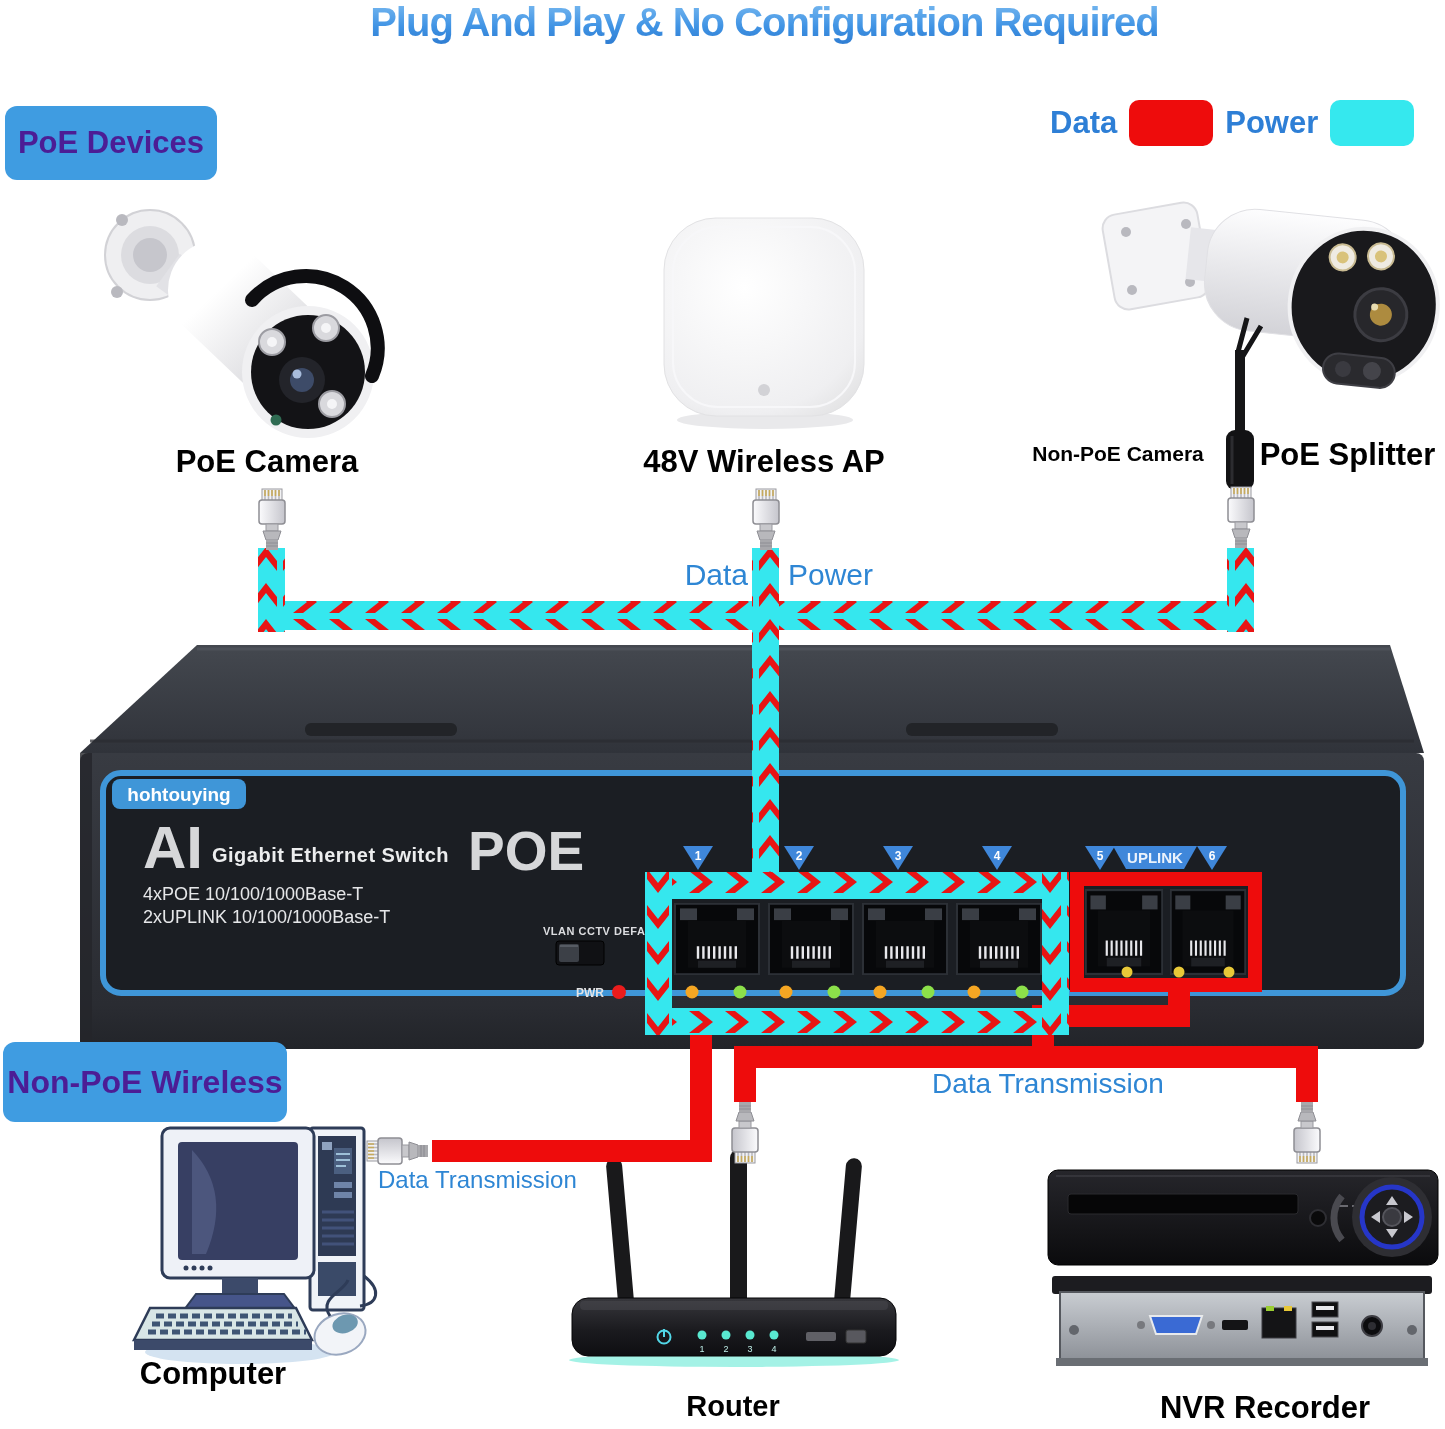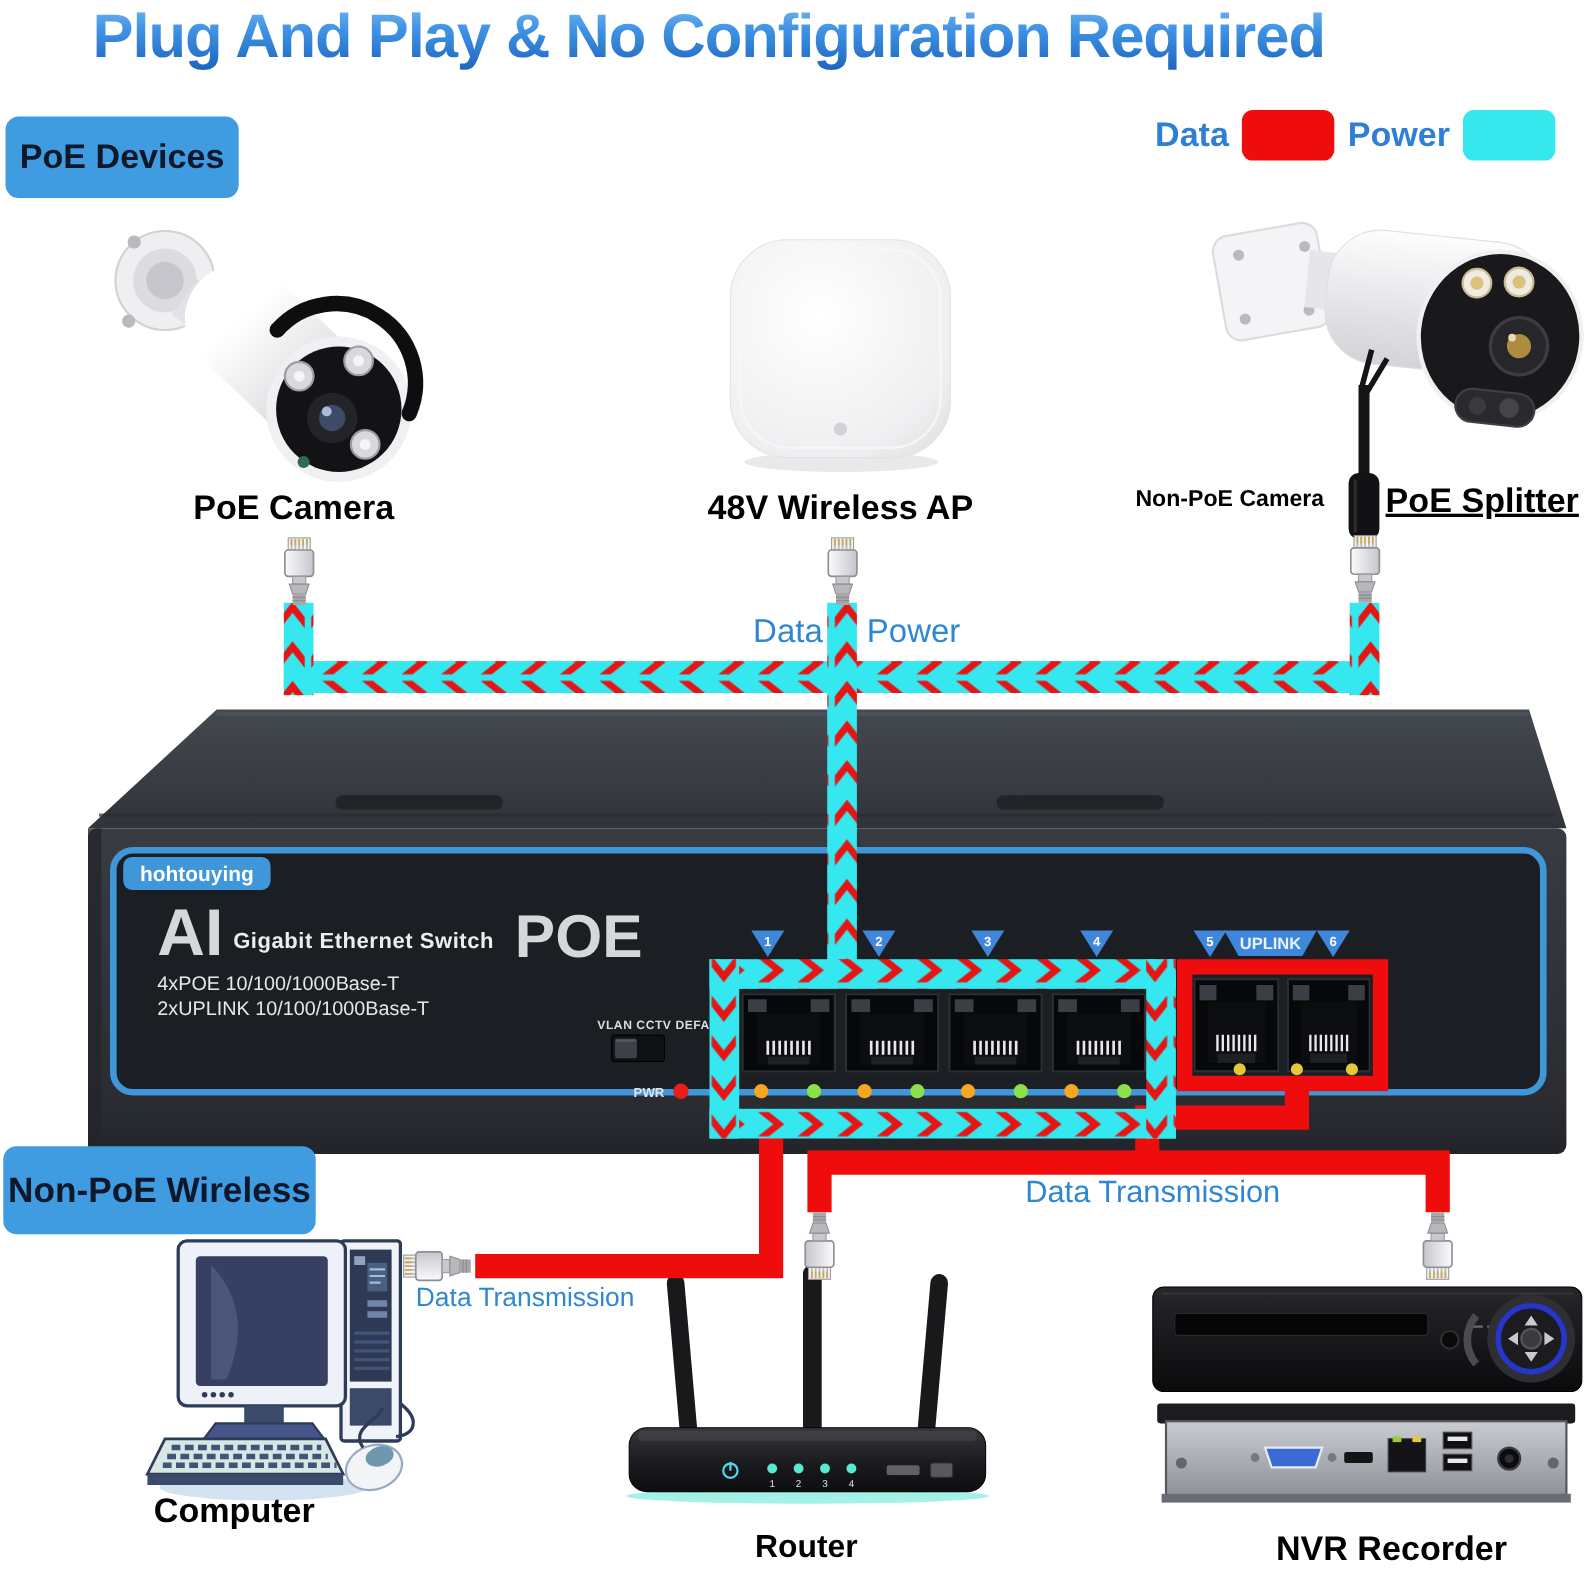--- a/index.html
+++ b/index.html
@@ -1,38 +1,38 @@
 <!DOCTYPE html>
 <html><head>
 <meta charset="utf-8">
 <style>
   html,body{margin:0;padding:0;background:#fff;}
   .stage{position:relative;width:1445px;height:1429px;background:#ffffff;overflow:hidden;
          font-family:"Liberation Sans",sans-serif;}
   svg{position:absolute;left:0;top:0;z-index:1;}
   svg text{font-family:"Liberation Sans",sans-serif;}
   .ov{position:absolute;z-index:2;}
-  .title{left:0;right:0;top:0;height:64px;padding-left:84px;
-         font-size:56px;font-weight:bold;letter-spacing:-1px;
+  .title{left:0;right:0;top:0;height:64px;text-align:center;padding-left:84px;
+         font-size:40px;font-weight:bold;letter-spacing:-1px;
          background:linear-gradient(180deg,#7dbcf1 0%,#3f93e4 42%,#1d64be 100%);
          -webkit-background-clip:text;background-clip:text;color:transparent;}
-  .badge{background:#3f9ce1;color:#0f172a;font-weight:bold;display:flex;align-items:center;
+  .badge{background:#3f9ce1;color:#4c1d95;font-weight:bold;display:flex;align-items:center;
          justify-content:center;border-radius:12px;}
   #badge-poe{left:5px;top:106px;width:212px;height:74px;font-size:31px;}
   #badge-nonpoe{left:3px;top:1042px;width:284px;height:80px;font-size:32px;}
   .legend{left:1050px;top:100px;display:flex;align-items:center;gap:12px;}
   .legend .txt{font-size:31px;font-weight:bold;color:#2e7fd6;}
   .swatch{width:84px;height:46px;border-radius:10px;}
   .swatch.red{background:#ee0c0c;}
   .swatch.cyan{background:#35e8ee;}
   .dev-label{color:#000000;font-weight:bold;text-align:center;}
   #lbl-cam1{left:117px;top:444px;width:300px;font-size:31px;}
   #lbl-ap{left:614px;top:444px;width:300px;font-size:31px;}
   #lbl-cam2{left:1012px;top:442px;width:212px;font-size:21px;}
-  #lbl-split{left:1250px;top:437px;width:195px;font-size:31px;text-decoration:underline;}
+  #lbl-split{left:1250px;top:437px;width:195px;font-size:31px;}
   #lbl-computer{left:113px;top:1356px;width:200px;font-size:31px;}
   #lbl-router{left:633px;top:1390px;width:200px;font-size:29px;}
   #lbl-nvr{left:1110px;top:1390px;width:310px;font-size:31px;}
   .flow{color:#2e86d4;}
   #flow-data{left:658px;top:558px;width:90px;text-align:right;font-size:30px;}
   #flow-power{left:788px;top:558px;width:130px;font-size:30px;}
   #flow-dt-pc{left:378px;top:1166px;font-size:24px;}
   #flow-dt-nvr{left:932px;top:1068px;font-size:28px;}
 </style>
 </head>

